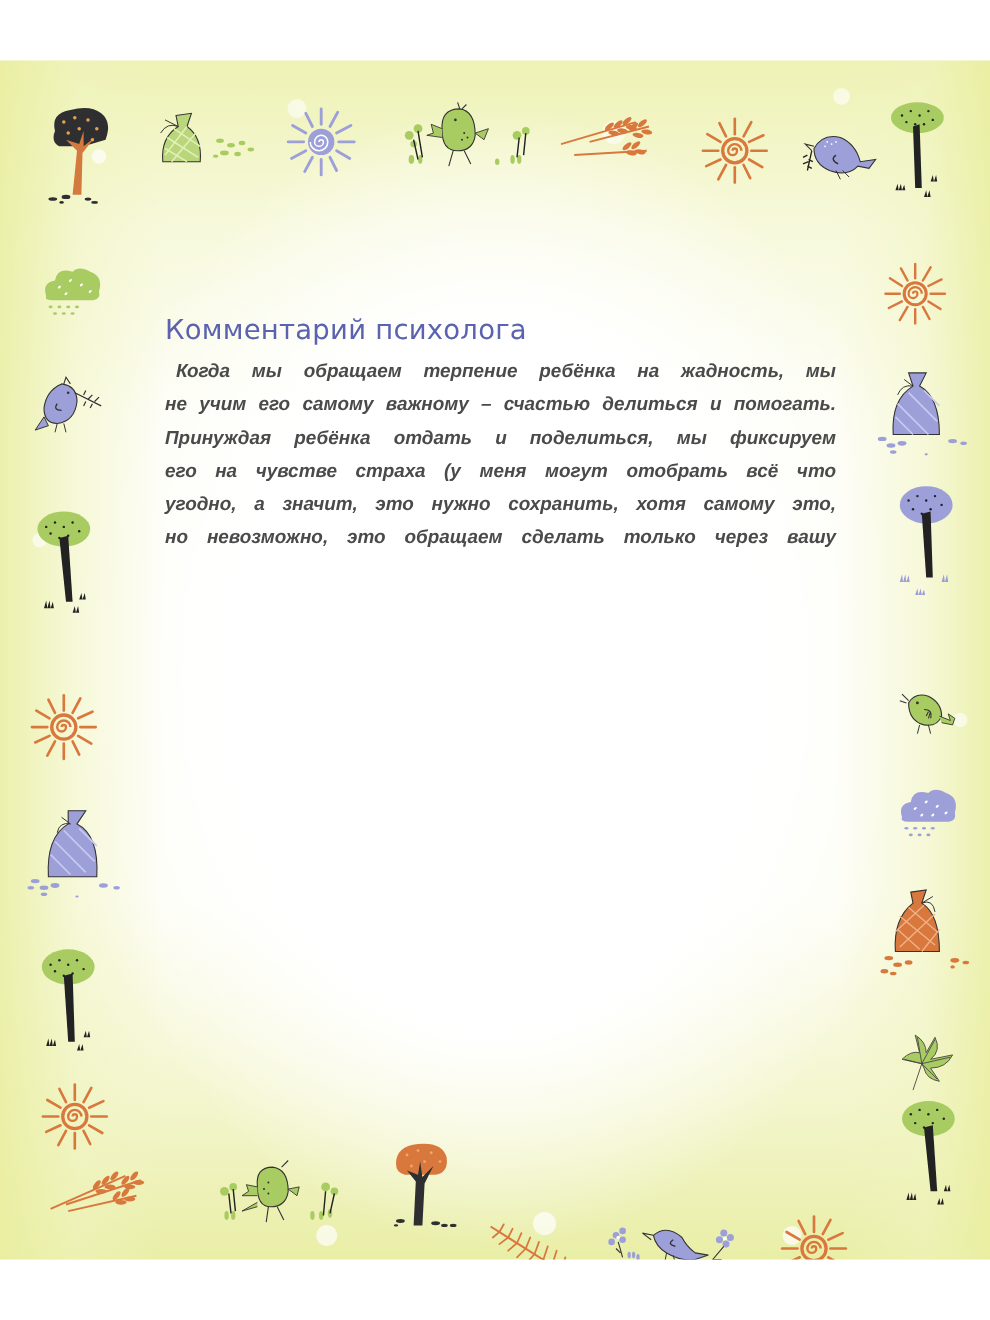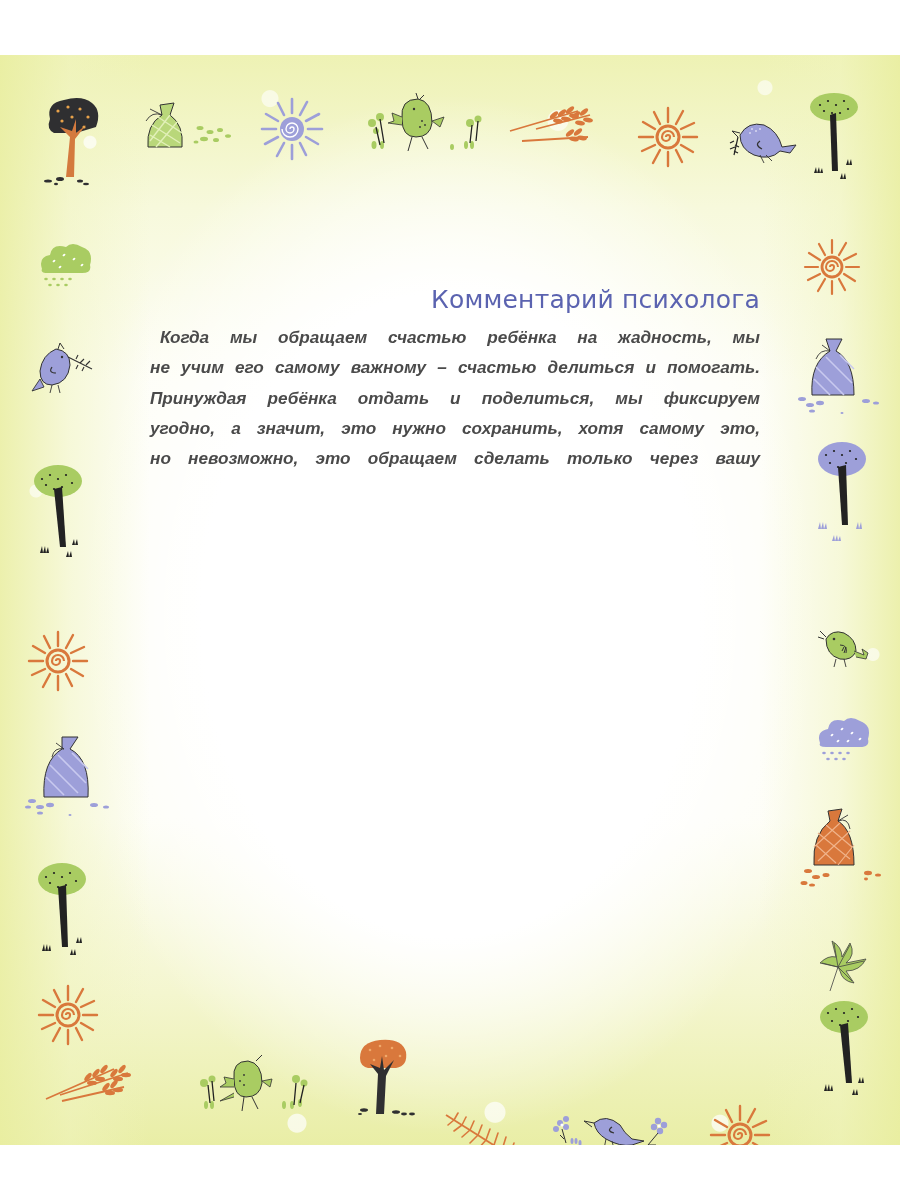--- a/index.html
+++ b/index.html
@@ -32,21 +32,21 @@
       radial-gradient(circle at 97% 55%, rgba(255,255,255,0.6) 0 6px, transparent 7px),
       radial-gradient(circle at 33% 98%, rgba(255,255,255,0.7) 0 9px, transparent 10px),
       radial-gradient(circle at 55% 97%, rgba(255,255,255,0.7) 0 10px, transparent 11px),
       radial-gradient(circle at 80% 98%, rgba(255,255,255,0.7) 0 8px, transparent 9px);
     pointer-events: none;
   }
   .content {
     position: absolute; left: 150px; top: 230px; width: 610px; z-index: 2;
   }
   .title {
-    text-align: right; color: #5b63b0; font-size: 25px; font-weight: normal;
+    text-align: left; color: #5b63b0; font-size: 25px; font-weight: normal;
     letter-spacing: 0.2px; margin: 0 0 8px 0;
     font-family: "DejaVu Sans", sans-serif;
   }
   .body-text {
     color: #4a4a4a; font-size: 17.2px; line-height: 30.3px; font-style: italic; font-weight: bold;
     text-align: justify; margin: 0; font-family: "Liberation Sans", sans-serif;
   }
   .body-text .line { display: block; text-align: justify; text-align-last: justify; white-space: nowrap; }
   .body-text .line.first { text-indent: 10px; }
   .body-text .line.last { text-align-last: left; }
@@ -621,20 +621,21 @@
           <line x1="-8" y1="-13" x2="-14" y2="-25"></line>
       </g>
       <circle r="11" fill="none" stroke="#d9783c" stroke-width="3"></circle>
       <path d="M0 0 m-2 0 a2 2 0 1 1 4 0 a4 4 0 1 1 -8 0 a6 6 0 1 1 12 0" stroke="#d9783c" stroke-width="2.2" fill="none"></path>
     </svg>
   </div>
 
   <div class="content">
     <h1 class="title">Комментарий психолога</h1>
     <p class="body-text">
-      <span class="line first">Когда мы обращаем счастью ребёнка на жадность, мы</span>
+      <span class="line first">Когда мы обращаем терпение ребёнка на жадность, мы</span>
       <span class="line">не учим его самому важному – счастью делиться и помогать.</span>
       <span class="line">Принуждая ребёнка отдать и поделиться, мы фиксируем</span>
+      <span class="line">его на чувстве страха (у меня могут отобрать всё что</span>
       <span class="line">угодно, а значит, это нужно сохранить, хотя самому это,</span>
       <span class="line">но невозможно, это обращаем сделать только через вашу</span>
     </p>
   </div>
 </div>
 
 </body></html>

